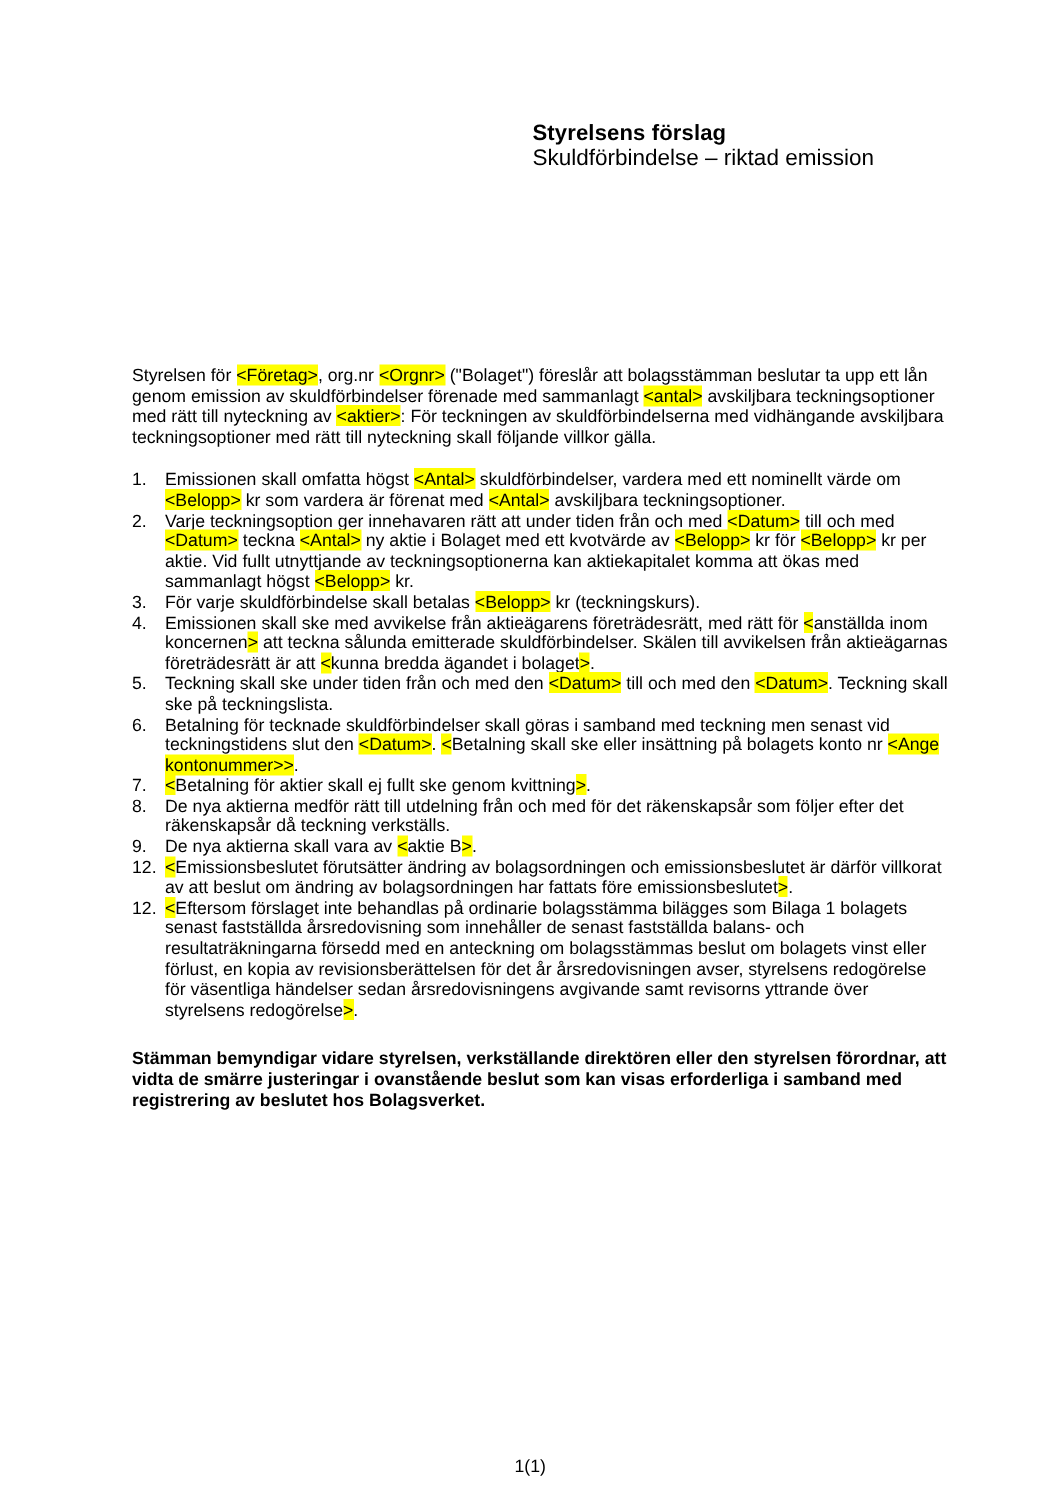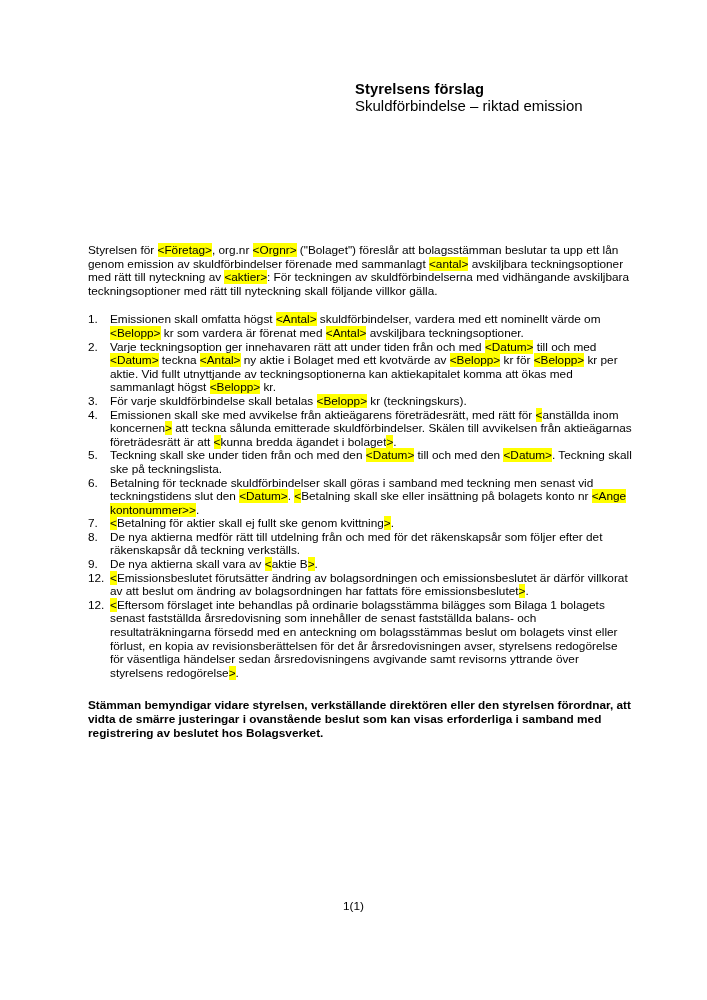--- a/index.html
+++ b/index.html
@@ -46,21 +46,21 @@
   .li { display: flex; align-items: flex-start; }
   .num {
     flex: 0 0 22px;
     width: 22px;
   }
   .li-text { flex: 1 1 auto; }
   .closing { margin-top: 19px; font-weight: bold; }
   .hl { background: var(--hl, #ffff00); }
   .footer {
     position: absolute;
-    left: 0; top: 900px;
+    left: 0; top: 971px;
     width: 707px;
     text-align: center;
     font-size: 11.8px;
     line-height: 13.6px;
   }
 </style>
 </head>
 <body>
 
 <div class="page">

